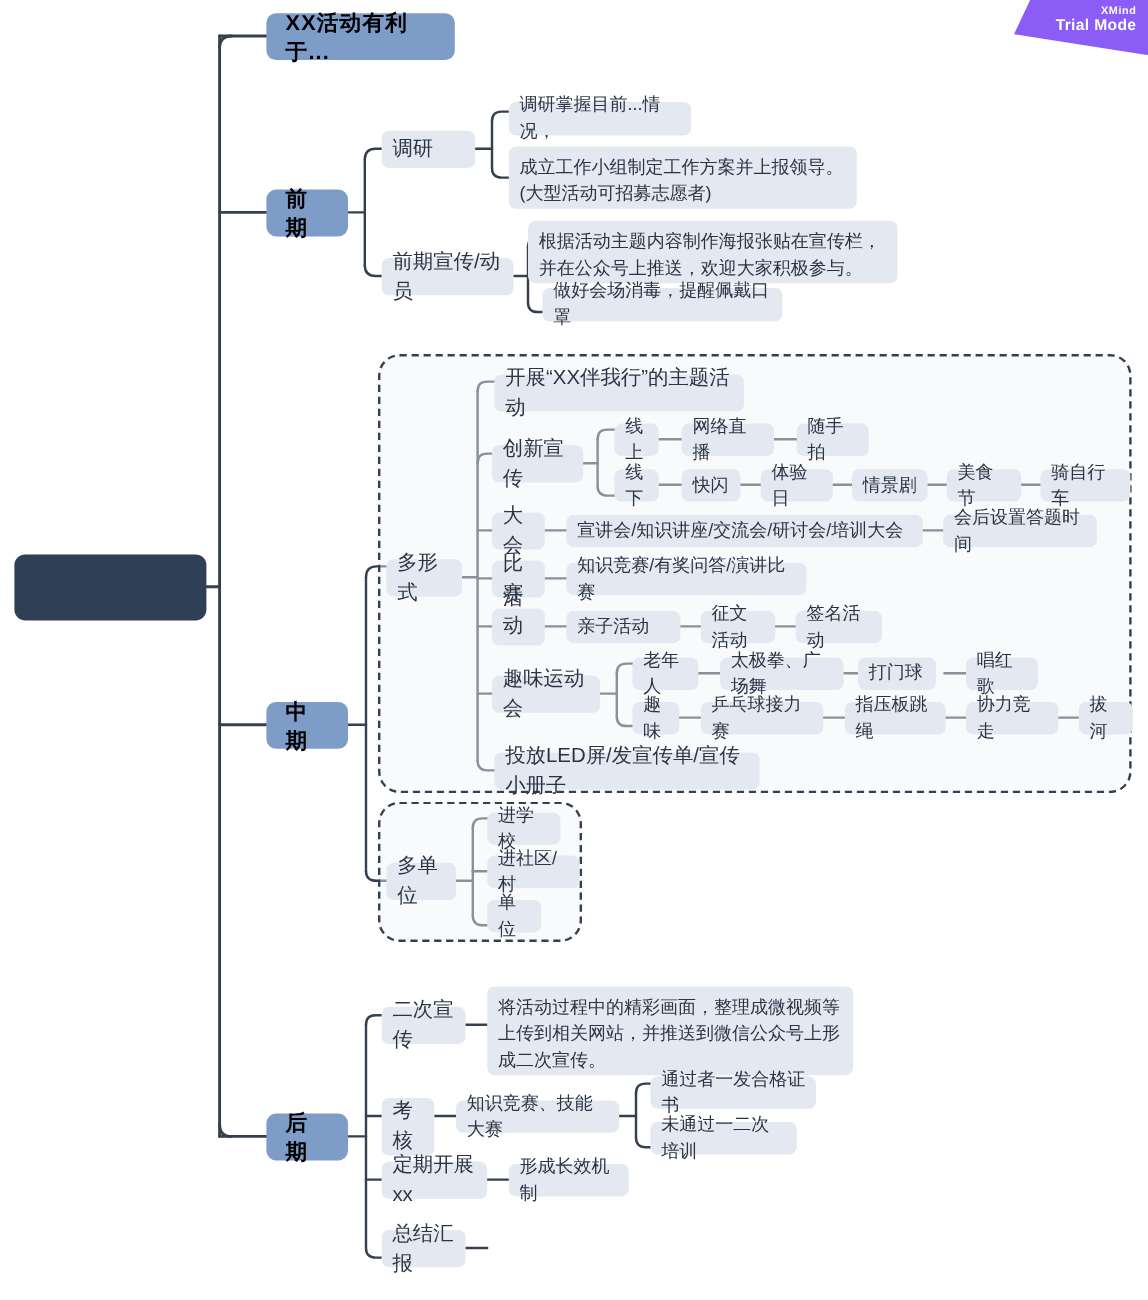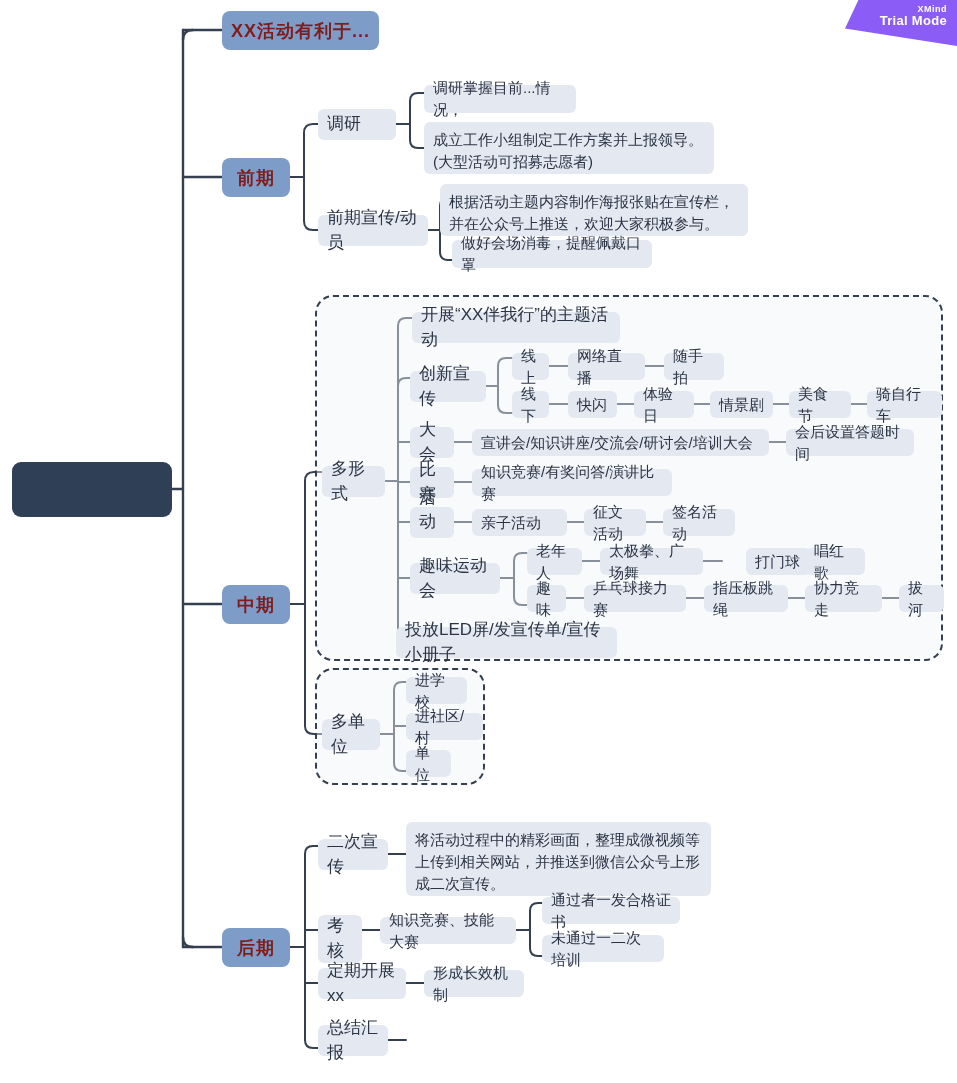--- a/index.html
+++ b/index.html
@@ -39,26 +39,26 @@
     border-radius: 9px;
     font-size: 26px;
     font-weight: bold;
     letter-spacing: 2px;
     padding: 0 16px;
     justify-content: center;
   }
   
   .n-l1 {
     background: #7d9dc8;
-    color: #7f1d1d;
+    color: #000000;
     border-radius: 8px;
     font-size: 18px;
     font-weight: bold;
     letter-spacing: 1px;
-    padding: 0 4px;
+    padding: 0 16px;
     justify-content: center;
   }
   
   .n-pale {
     background: #e4e9f1;
     color: #2b3445;
     border-radius: 6px;
     font-size: 15px;
     padding: 3px 9px;
     line-height: 1.45;
@@ -337,21 +337,21 @@
 
   <div class="node n-pale n-big" style="left:410px; top:563px; width:90px; height:31px;">
     <span>趣味运动会</span>
   </div>
   <div class="node n-pale" style="left:527px; top:548px; width:55px; height:27px;">
     <span>老年人</span>
   </div>
   <div class="node n-pale" style="left:600px; top:548px; width:103px; height:27px;">
     <span>太极拳、广场舞</span>
   </div>
-  <div class="node n-pale" style="left:746px; top:548px; width:65px; height:27px;">
+  <div class="node n-pale" style="left:715px; top:548px; width:65px; height:27px;align-items:flex-end;">
     <span>打门球</span>
   </div>
   <div class="node n-pale" style="left:805px; top:548px; width:60px; height:27px;">
     <span>唱红歌</span>
   </div>
   <div class="node n-pale" style="left:527px; top:585px; width:39px; height:27px;">
     <span>趣味</span>
   </div>
   <div class="node n-pale" style="left:584px; top:585px; width:102px; height:27px;">
     <span>乒乓球接力赛</span>
@@ -359,21 +359,21 @@
   <div class="node n-pale" style="left:704px; top:585px; width:84px; height:27px;">
     <span>指压板跳绳</span>
   </div>
   <div class="node n-pale" style="left:805px; top:585px; width:77px; height:27px;">
     <span>协力竞走</span>
   </div>
   <div class="node n-pale" style="left:899px; top:585px; width:45px; height:27px;">
     <span>拔河</span>
   </div>
 
-  <div class="node n-pale n-big" style="left:396px; top:627px; width:221px; height:31px;">
+  <div class="node n-pale n-big" style="left:412px; top:627px; width:221px; height:31px;">
     <span>投放LED屏/发宣传单/宣传小册子</span>
   </div>
 
   <div class="node n-pale n-big" style="left:322px; top:719px; width:58px; height:31px;">
     <span>多单位</span>
   </div>
   <div class="node n-pale" style="left:406px; top:677px; width:61px; height:27px;">
     <span>进学校</span>
   </div>
   <div class="node n-pale" style="left:406px; top:713px; width:77px; height:27px;">

